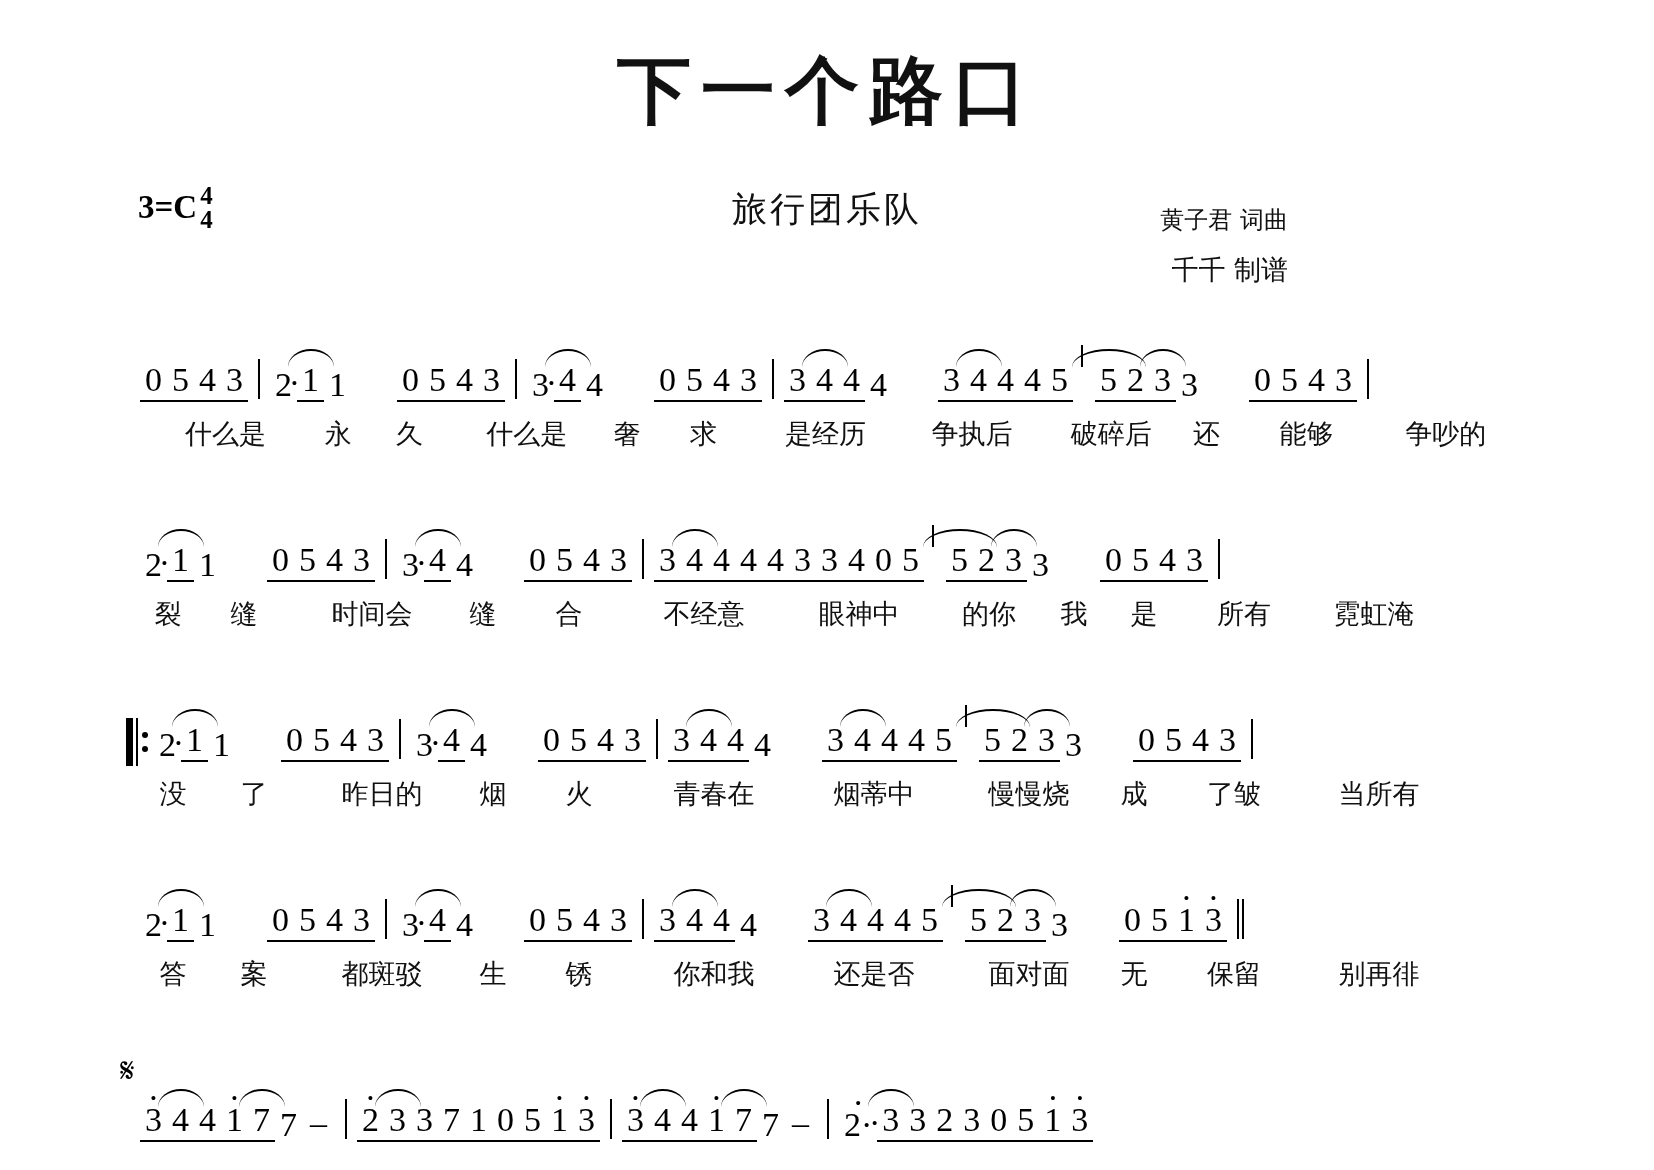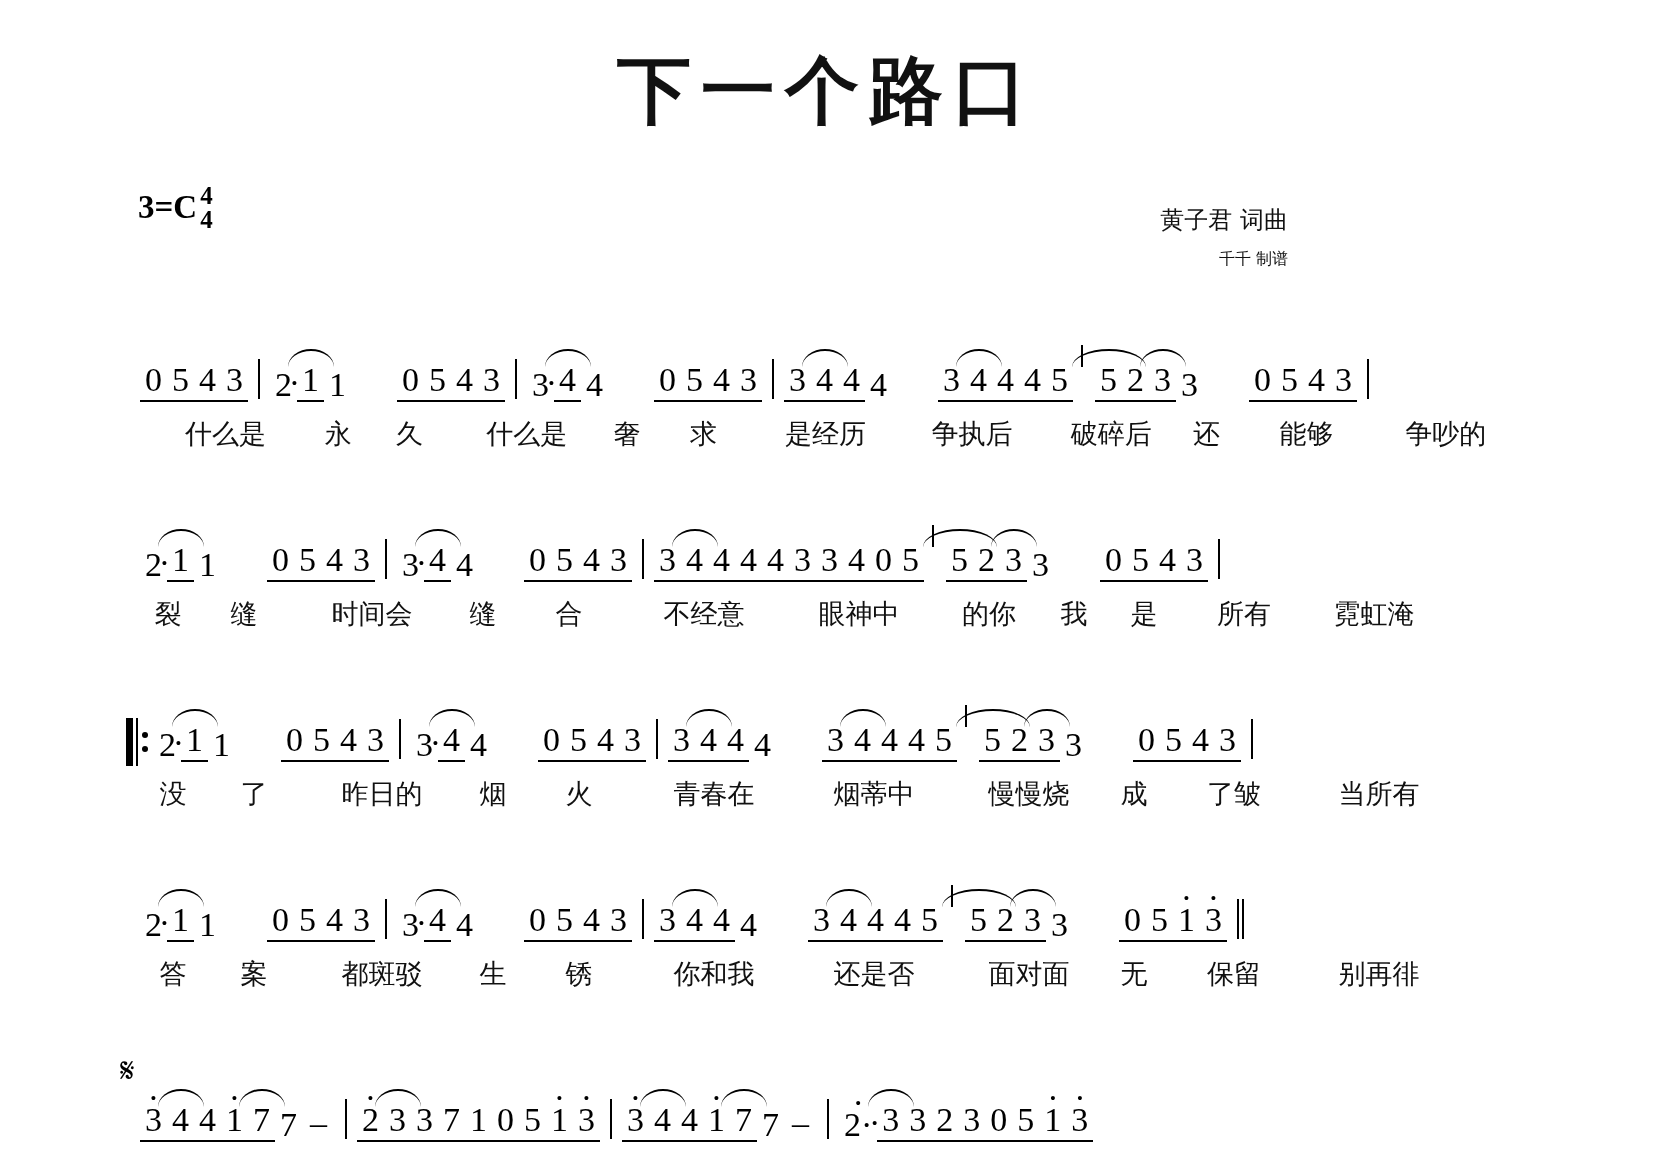--- a/index.html
+++ b/index.html
@@ -67,21 +67,21 @@
   .credits {
     position: absolute;
     top: 198px;
     right: 212px;
     text-align: right;
     font-family: "DejaVu Serif", serif;
     font-size: 24px;
     line-height: 1.9;
     color: #111;
   }
-  .credits .small { font-size: 16px; }
+  .credits .small { font-size: 27px; }
 
   
   .system {
     position: absolute;
     left: 0;
     width: 1654px;
   }
   .notes-row {
     position: relative;
     height: 64px;
@@ -207,20 +207,21 @@
     font-family: "DejaVu Sans", sans-serif;
     font-size: 34px;
   }
 </style>
 </head>
 <body>
 
 <div class="sheet">
 
   <div class="title">下一个路口</div>
+  <div class="subtitle">旅行团乐队</div>
 
   <div class="keysig">
     <span>3=C</span>
     <span class="frac">
       <span>4</span>
       <span>4</span>
     </span>
   </div>
 
   <div class="credits">

